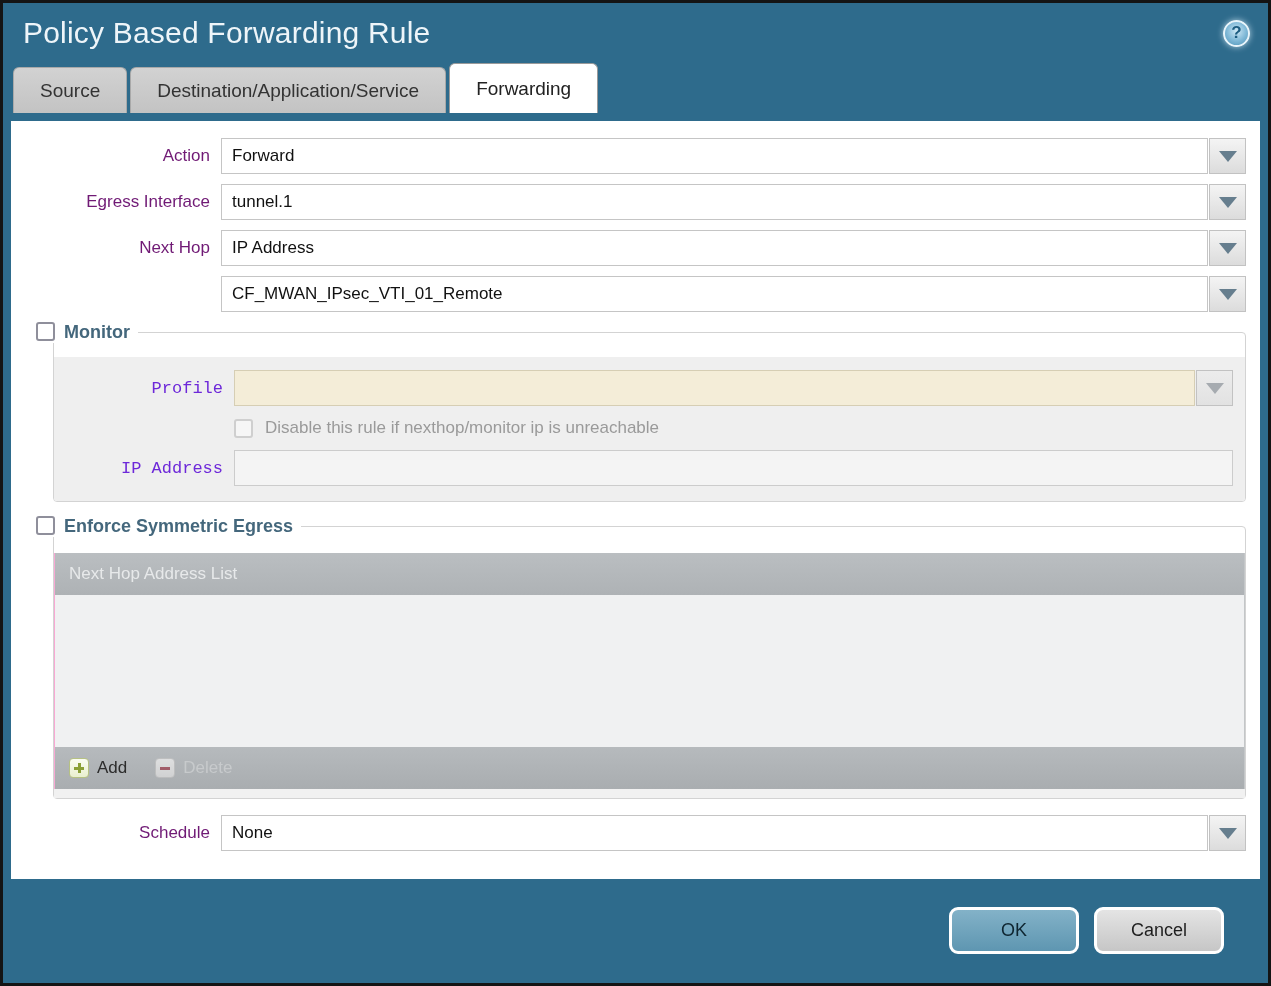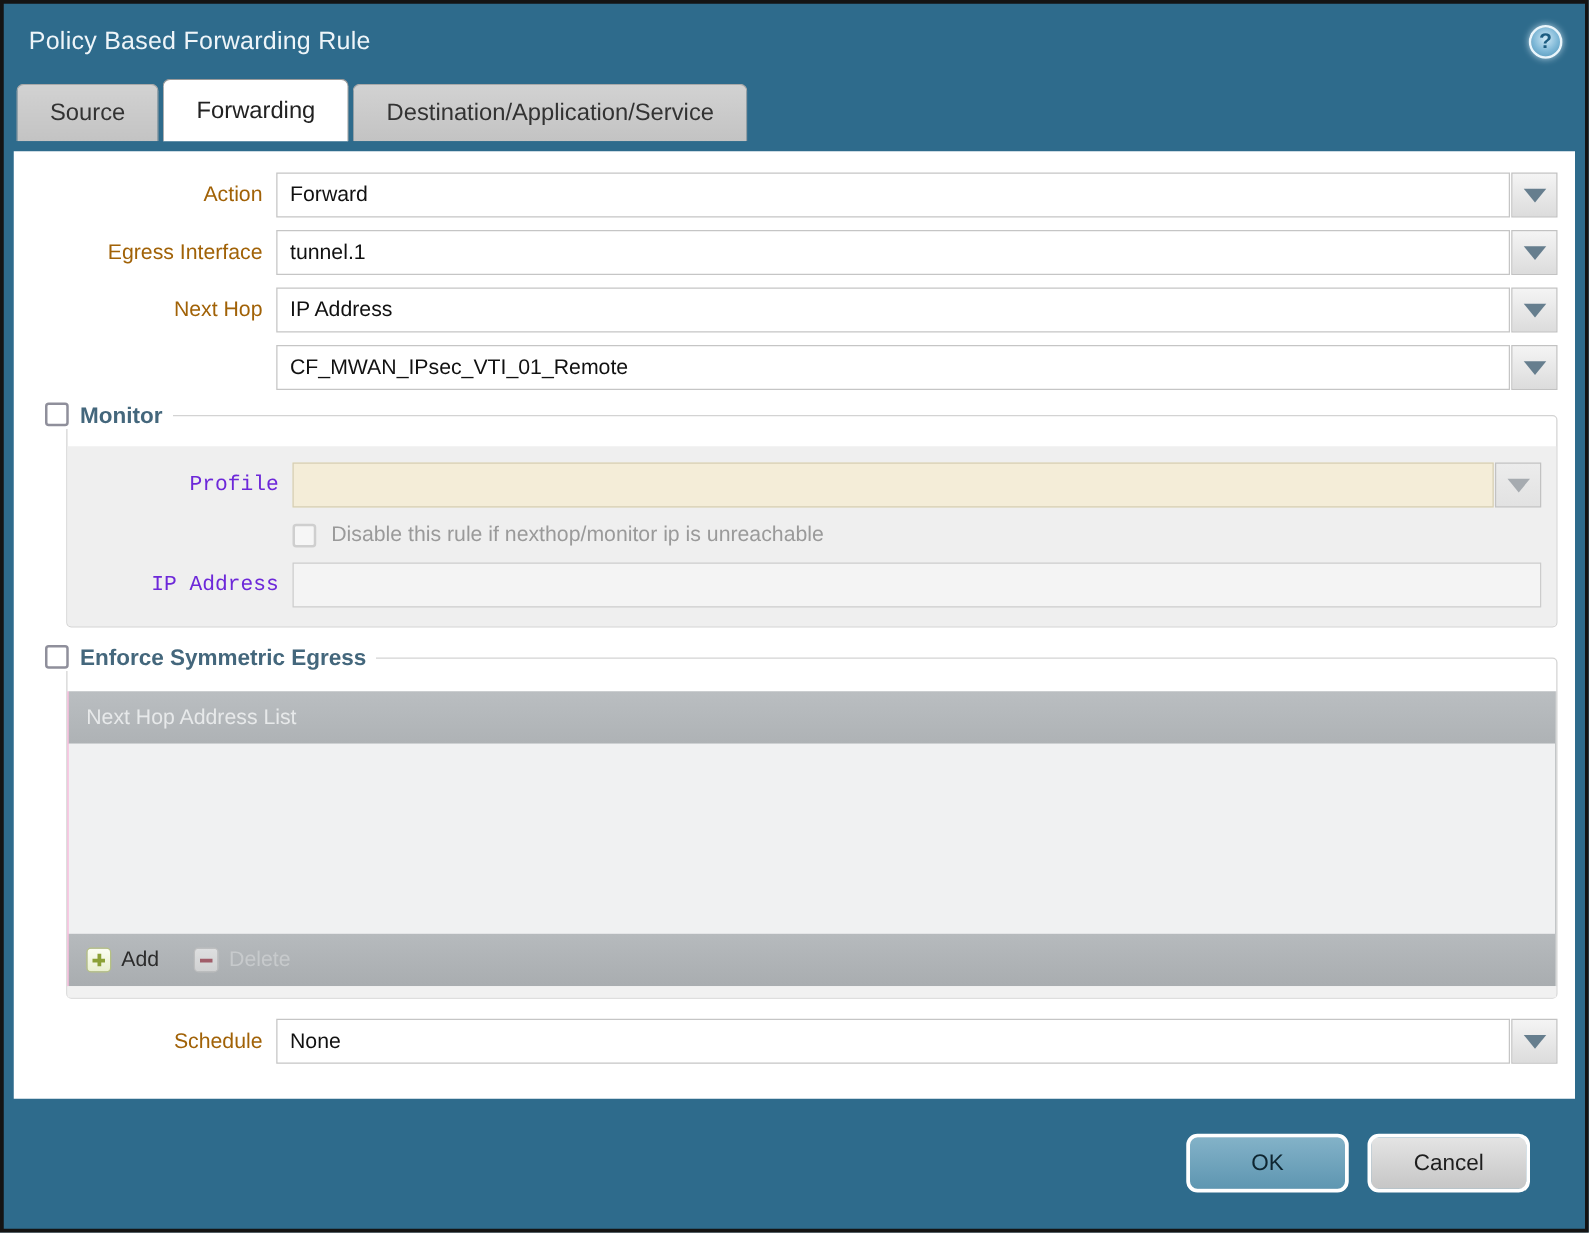--- a/index.html
+++ b/index.html
@@ -14,21 +14,21 @@
     overflow: hidden;
   }
 
   
   .titlebar {
     height: 60px;
     display: flex; align-items: center;
     padding: 0 18px 0 20px;
     color: #eef5f9;
   }
-  .titlebar .title { font-size: 20px; letter-spacing: .2px; flex: 1; }
+  .titlebar .title { font-size: 30px; letter-spacing: .2px; flex: 1; }
   .help-icon {
     width: 27px; height: 27px; border-radius: 50%;
     background: radial-gradient(circle at 50% 40%, #cfe9f6 0%, #7db7d6 55%, #4f93b7 100%);
     border: 2px solid #e9f5fb;
     box-shadow: 0 0 6px rgba(220,240,252,.75);
     color: #1d5d81; font-weight: bold; font-size: 17px;
     display: flex; align-items: center; justify-content: center;
     cursor: pointer;
   }
 
@@ -60,21 +60,21 @@
     position: absolute;
     left: 8px; right: 8px; top: 118px; bottom: 104px;
     background: #ffffff;
     padding: 17px 14px 0 14px;
     overflow: hidden;
   }
 
   .row { display: flex; align-items: center; margin-bottom: 10px; }
   .row .lbl {
     width: 196px; text-align: right; padding-right: 11px;
-    font-size: 17px; color: #a16207; flex: none;
+    font-size: 17px; color: #701a75; flex: none;
   }
   .fieldwrap { flex: 1; display: flex; align-items: stretch; }
   .inputbox {
     flex: 1; height: 36px;
     border: 1px solid #c5c5c5; background: #fff;
     display: flex; align-items: center;
     padding: 0 10px; font-size: 17px; color: #111;
   }
   .dd-btn {
     width: 37px; height: 36px; margin-left: 1px; flex: none;
@@ -195,22 +195,22 @@
 
 <div class="frame">
 
   <div class="titlebar">
     <div class="title">Policy Based Forwarding Rule</div>
     <div class="help-icon">?</div>
   </div>
 
   <div class="tabs">
     <div class="tab">Source</div>
+    <div class="tab">Destination/Application/Service</div>
     <div class="tab active">Forwarding</div>
-    <div class="tab">Destination/Application/Service</div>
   </div>
 
   <div class="content">
 
     <div class="row">
       <div class="lbl">Action</div>
       <div class="fieldwrap">
         <div class="inputbox">Forward</div>
         <div class="dd-btn">
           <span class="dd-arrow"></span>

